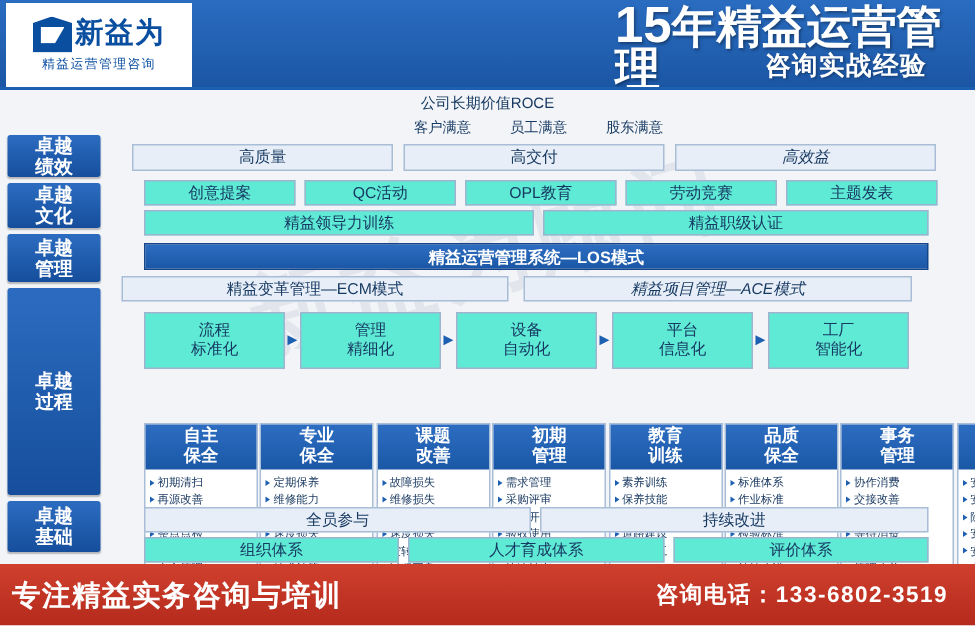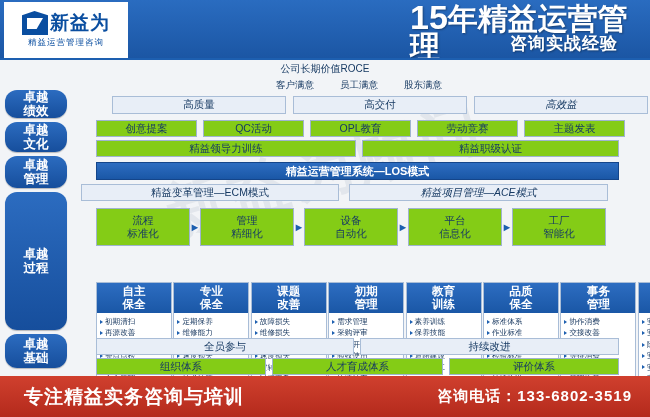--- a/index.html
+++ b/index.html
@@ -71,29 +71,29 @@
   }
 
   
   .rail{
     position:absolute;left:5px;top:30px;width:62px;
   }
   .rail-item{
     background:#1d5fb0;
     background:linear-gradient(180deg,#2c6cc0,#164e9c);
     color:#fff;font-weight:bold;font-size:12.5px;
-    text-align:center;border-radius:12px;
+    text-align:center;border-radius:2px;
     display:flex;flex-direction:column;justify-content:center;align-items:center;
     margin-bottom:4px;line-height:14px;
     box-shadow:0 1px 1px rgba(0,0,0,.25);
   }
 
   
   .cell{
-    background:#84cc16;border:1px solid #9fb4cf;
+    background:#5eead4;border:1px solid #9fb4cf;
     font-size:10.5px;color:#173a63;text-align:center;
     display:flex;justify-content:center;align-items:center;
     box-sizing:border-box;
   }
   .cell.blue{
     background:#1d5fb0;
     background:linear-gradient(180deg,#2d6dc1,#1a57a6);
     color:#fff;border-color:#14458a;font-weight:bold;
   }
   .cell.lt{background:#e8eef7;border-color:#a9bdd7;color:#173a63;}
@@ -130,21 +130,21 @@
 
   
   .footer{
     position:absolute;left:0;top:376px;width:650px;height:41px;
     background:#c0392b;
     background:linear-gradient(180deg,#d0402e,#b42a1c);
     color:#fff;
     display:flex;align-items:center;
   }
   .footer-left{
-    font-size:19px;font-weight:bold;margin-left:24px;letter-spacing:1px;
+    font-size:19px;font-weight:bold;margin-left:8px;letter-spacing:1px;
   }
   .footer-right{
     font-size:15px;font-weight:bold;margin-left:auto;margin-right:18px;letter-spacing:1px;
   }
 </style>
 </head>
 <body>
 
 <div class="page">
 
@@ -190,21 +190,21 @@
     </div>
 
     <div class="cell" style="position:absolute;left:260px;top:2px;width:130px;height:14px;border:none;background:transparent;font-size:10px;color:#173a63;">公司长期价值ROCE</div>
 
     <div class="row" style="left:268px;top:18px;gap:10px;">
       <div class="cell" style="width:54px;height:14px;border:none;background:transparent;font-size:9.5px;">客户满意</div>
       <div class="cell" style="width:54px;height:14px;border:none;background:transparent;font-size:9.5px;">员工满意</div>
       <div class="cell" style="width:54px;height:14px;border:none;background:transparent;font-size:9.5px;">股东满意</div>
     </div>
 
-    <div class="row" style="left:112px;top:36px;gap:7px;">
+    <div class="row" style="left:88px;top:36px;gap:7px;">
       <div class="cell lt" style="width:174px;height:18px;">高质量</div>
       <div class="cell lt" style="width:174px;height:18px;">高交付</div>
       <div class="cell lt" style="width:174px;height:18px;font-style:italic;">高效益</div>
     </div>
 
     <div class="row" style="left:96px;top:60px;gap:6px;">
       <div class="cell" style="width:101px;height:17px;">创意提案</div>
       <div class="cell" style="width:101px;height:17px;">QC活动</div>
       <div class="cell" style="width:101px;height:17px;">OPL教育</div>
       <div class="cell" style="width:101px;height:17px;">劳动竞赛</div>

